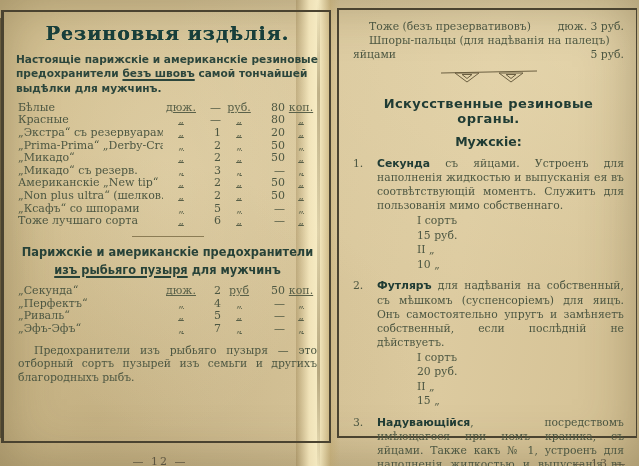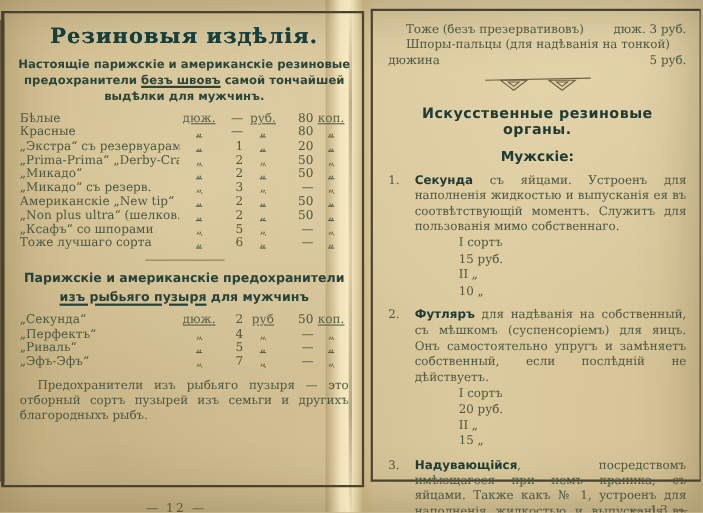--- a/index.html
+++ b/index.html
@@ -68,21 +68,21 @@
     font-family:"DejaVu Serif",serif;
     font-weight:bold;font-size:19px;
     text-align:center;color:#183f3b;
     letter-spacing:1px;
     margin:4px 0 8px 0;
     text-shadow:0 0 .5px #183f3b;
   }
   .intro{
     font-family:"DejaVu Sans",sans-serif;
     font-weight:bold;font-size:10.6px;line-height:1.35;
-    color:#2c463c;text-align:center;
+    color:#2c463c;text-align:left;
     margin:0 0 7px 0;
   }
   .u{ text-decoration:underline; text-underline-offset:2px; text-decoration-thickness:1.5px; }
 
   .ptable{font-size:11px;line-height:12.6px;color:#4d5742;margin:0 2px;}
   .prow{display:grid;grid-template-columns:1fr 36px 22px 36px 28px 32px;}
   .prow span{white-space:nowrap;overflow:hidden;}
   .c-name{text-align:left;}
   .c-unit,.c-rubm,.c-kopm{text-align:center;color:#5a6149;text-decoration:underline;}
   .c-rub,.c-kop{text-align:right;}
@@ -282,23 +282,23 @@
   </div>
   <div class="pagenum p12">— 12 —</div>
 
   <div class="page right">
     <div class="inner">
       <div class="spurs">
         <div class="spur-line1">
           <span>Тоже (безъ презервативовъ)</span>
           <span>дюж. 3 руб.</span>
         </div>
-        <div class="spur-line2">Шпоры-пальцы (для надѣванія на тонкой)</div>
+        <div class="spur-line2">Шпоры-пальцы (для надѣванія на палецъ)</div>
         <div class="spur-line3">
-          <span>дюжина</span>
+          <span>яйцами</span>
           <span>5 руб.</span>
         </div>
       </div>
 
       <svg class="ornament" width="116" height="18" viewBox="0 0 116 18">
         <g fill="none" stroke="#6b5f41" stroke-width="1">
           <line x1="10" y1="5" x2="106" y2="3"></line>
           <polygon points="24,5 48,5 36,14"></polygon>
           <polygon points="31,6.5 41,6.5 36,10.5"></polygon>
           <polygon points="68,5 92,5 80,14"></polygon>

